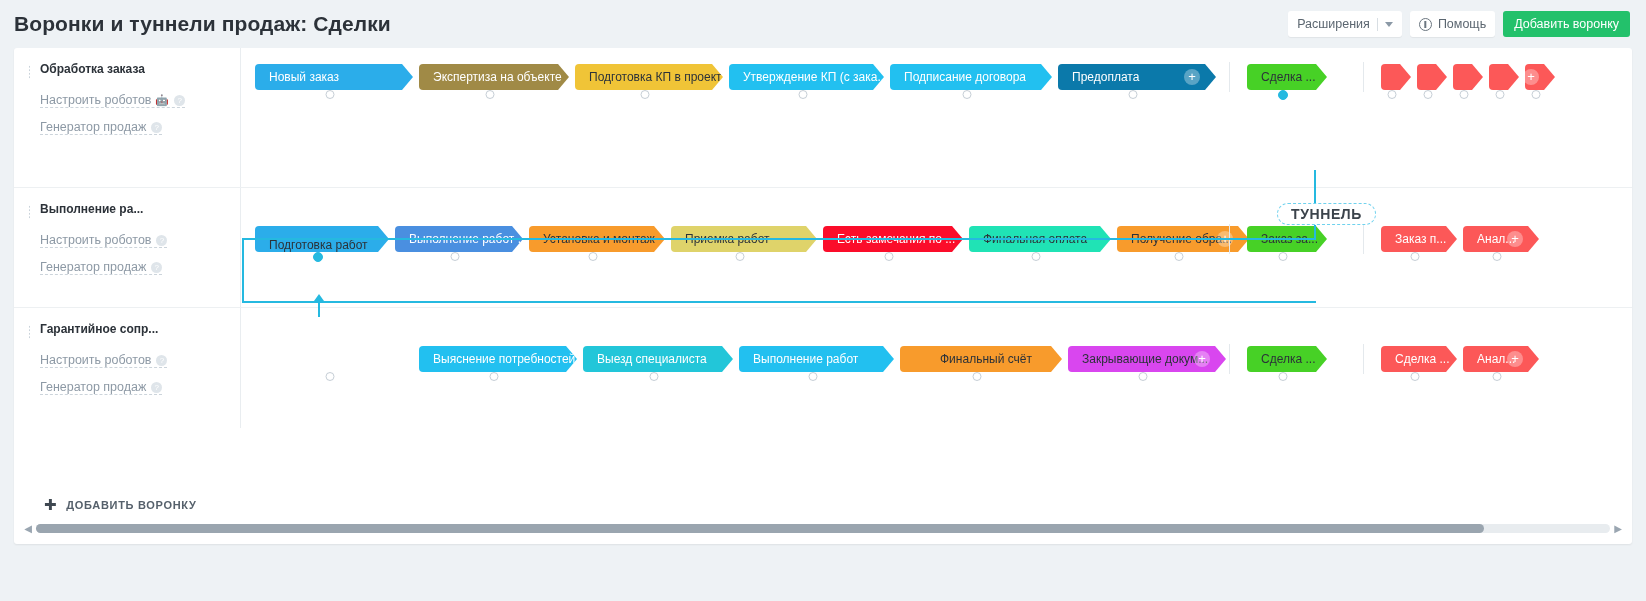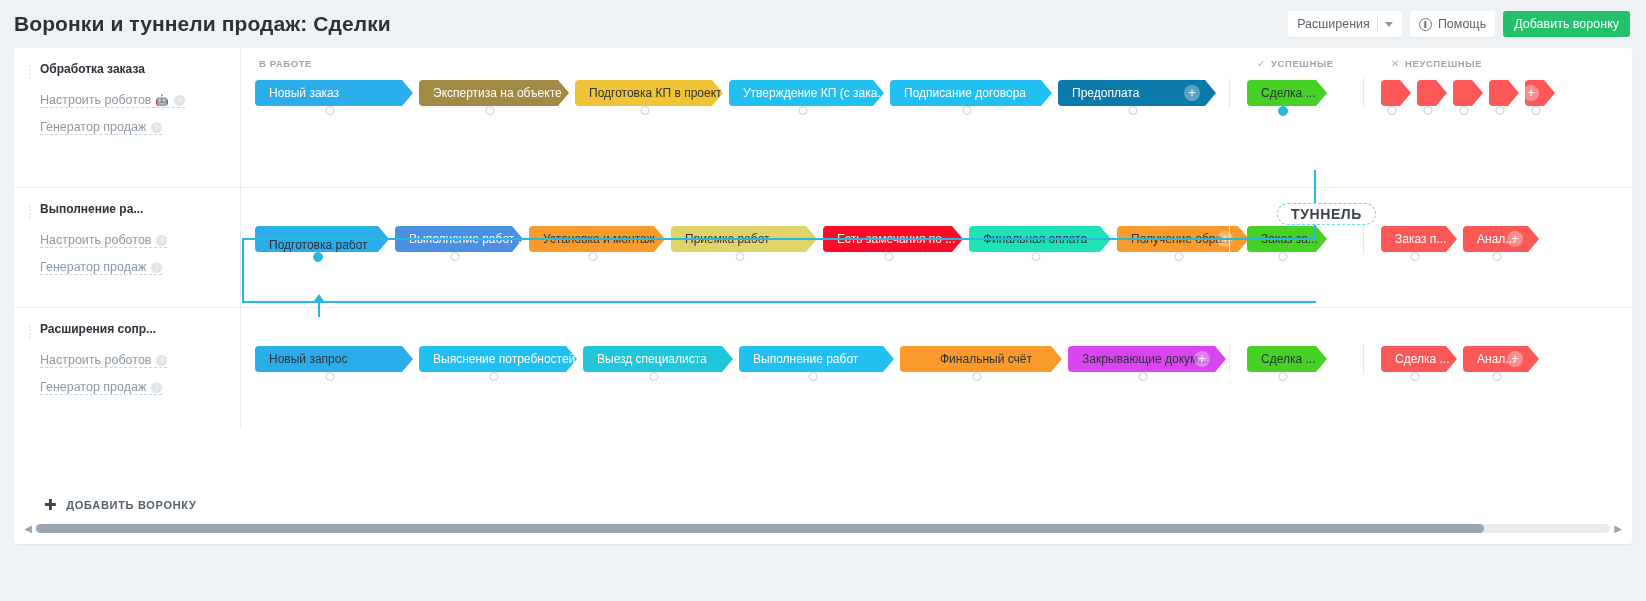--- a/index.html
+++ b/index.html
@@ -287,33 +287,20 @@
               <span>Настроить роботов</span>
               <span class="robot-glyph">🤖</span>
               <span class="q-mark">?</span>
             </span></div>
           <div class="fn-link-row"><span class="fn-link">
               <span>Генератор продаж</span>
               <span class="q-mark">?</span>
             </span></div>
         </div>
         <div class="fn-right">
-          <div class="col-headers">
-            <div class="col-head" style="left: 18px;">
-              <span>В РАБОТЕ</span>
-            </div>
-            <div class="col-head" style="left: 1016px;">
-              <span class="tick">✓</span>
-              <span>УСПЕШНЫЕ</span>
-            </div>
-            <div class="col-head" style="left: 1150px;">
-              <span class="tick">✕</span>
-              <span>НЕУСПЕШНЫЕ</span>
-            </div>
-          </div>
           <div class="stage-lane" style="margin-top: 6px;">
             <div class="stage" style="left: 14px; width: 158px; background: rgb(43, 173, 234);">
               <span>Новый заказ</span>
             </div>
             <div class="node" style="left: 89px;"></div>
             <div class="stage" style="left: 178px; width: 150px; background: rgb(160, 138, 70);">
               <span>Экспертиза на объекте</span>
             </div>
             <div class="node" style="left: 249px;"></div>
             <div class="stage dark-text" style="left: 334px; width: 148px; background: rgb(240, 196, 55);">
@@ -421,35 +408,32 @@
               <span>Анал...</span>
               <span class="plus">+</span>
             </div>
             <div class="node" style="left: 1256px;"></div>
           </div>
         </div>
       </div>
       <div class="funnel-row last" style="height: 120px;">
         <div class="fn-left">
           <div class="drag-dots"></div>
-          <div class="fn-name">Расширения сопр...</div>
+          <div class="fn-name">Гарантийное сопр...</div>
           <div class="fn-link-row"><span class="fn-link">
               <span>Настроить роботов</span>
               <span class="q-mark">?</span>
             </span></div>
           <div class="fn-link-row"><span class="fn-link">
               <span>Генератор продаж</span>
               <span class="q-mark">?</span>
             </span></div>
         </div>
         <div class="fn-right">
           <div class="stage-lane" style="margin-top: 28px;">
-            <div class="stage dark-text" style="left: 14px; width: 158px; background: rgb(43, 173, 234);">
-              <span>Новый запрос</span>
-            </div>
             <div class="node" style="left: 89px;"></div>
             <div class="stage" style="left: 178px; width: 158px; background: rgb(34, 192, 240);">
               <span>Выяснение потребностей</span>
             </div>
             <div class="node" style="left: 253px;"></div>
             <div class="stage" style="left: 342px; width: 150px; background: rgb(34, 198, 217);">
               <span>Выезд специалиста</span>
             </div>
             <div class="node" style="left: 413px;"></div>
             <div class="stage" style="left: 498px; width: 155px; background: rgb(34, 192, 240);">

